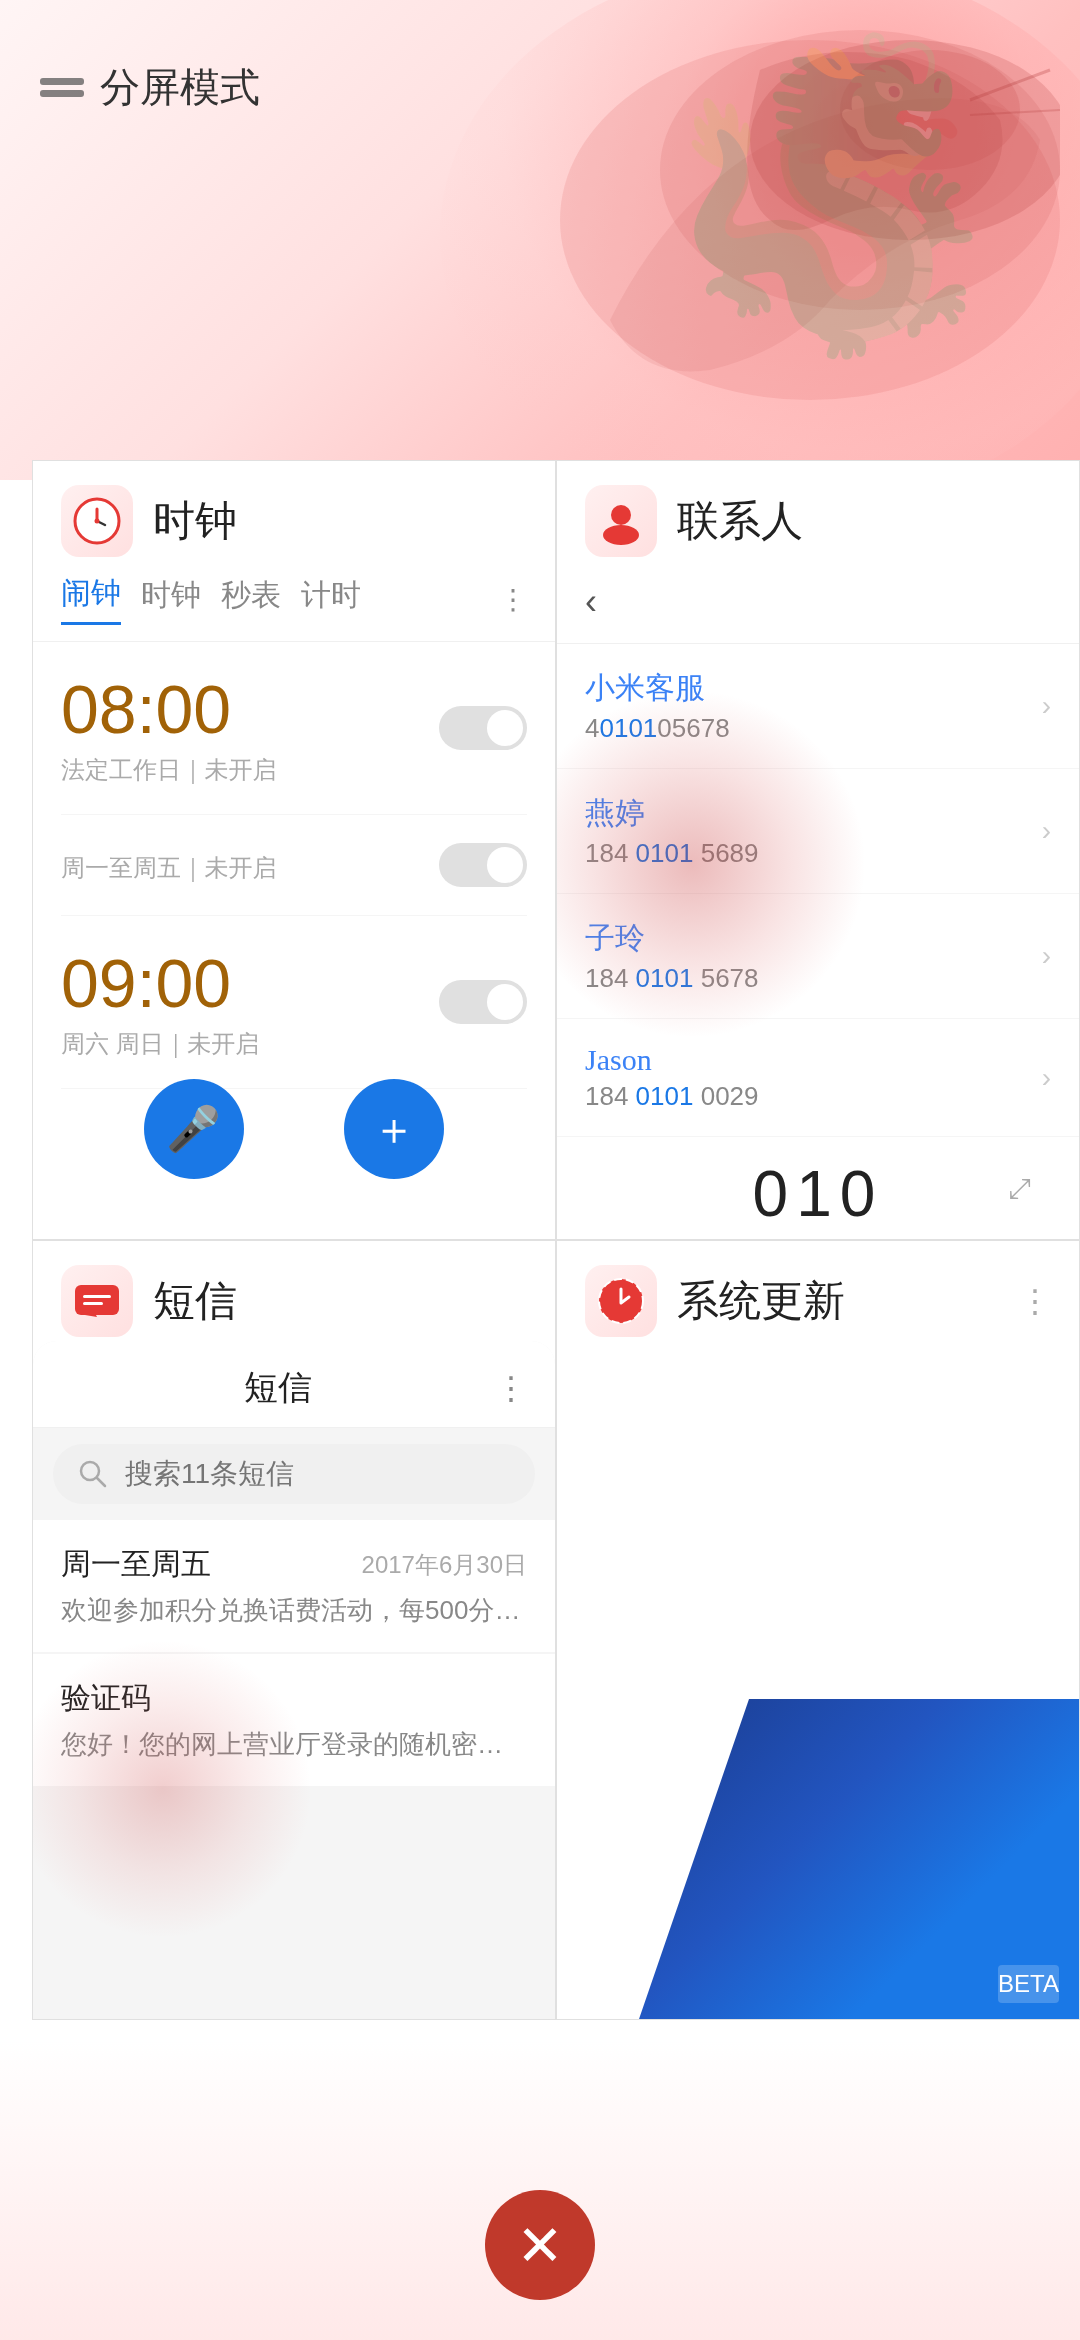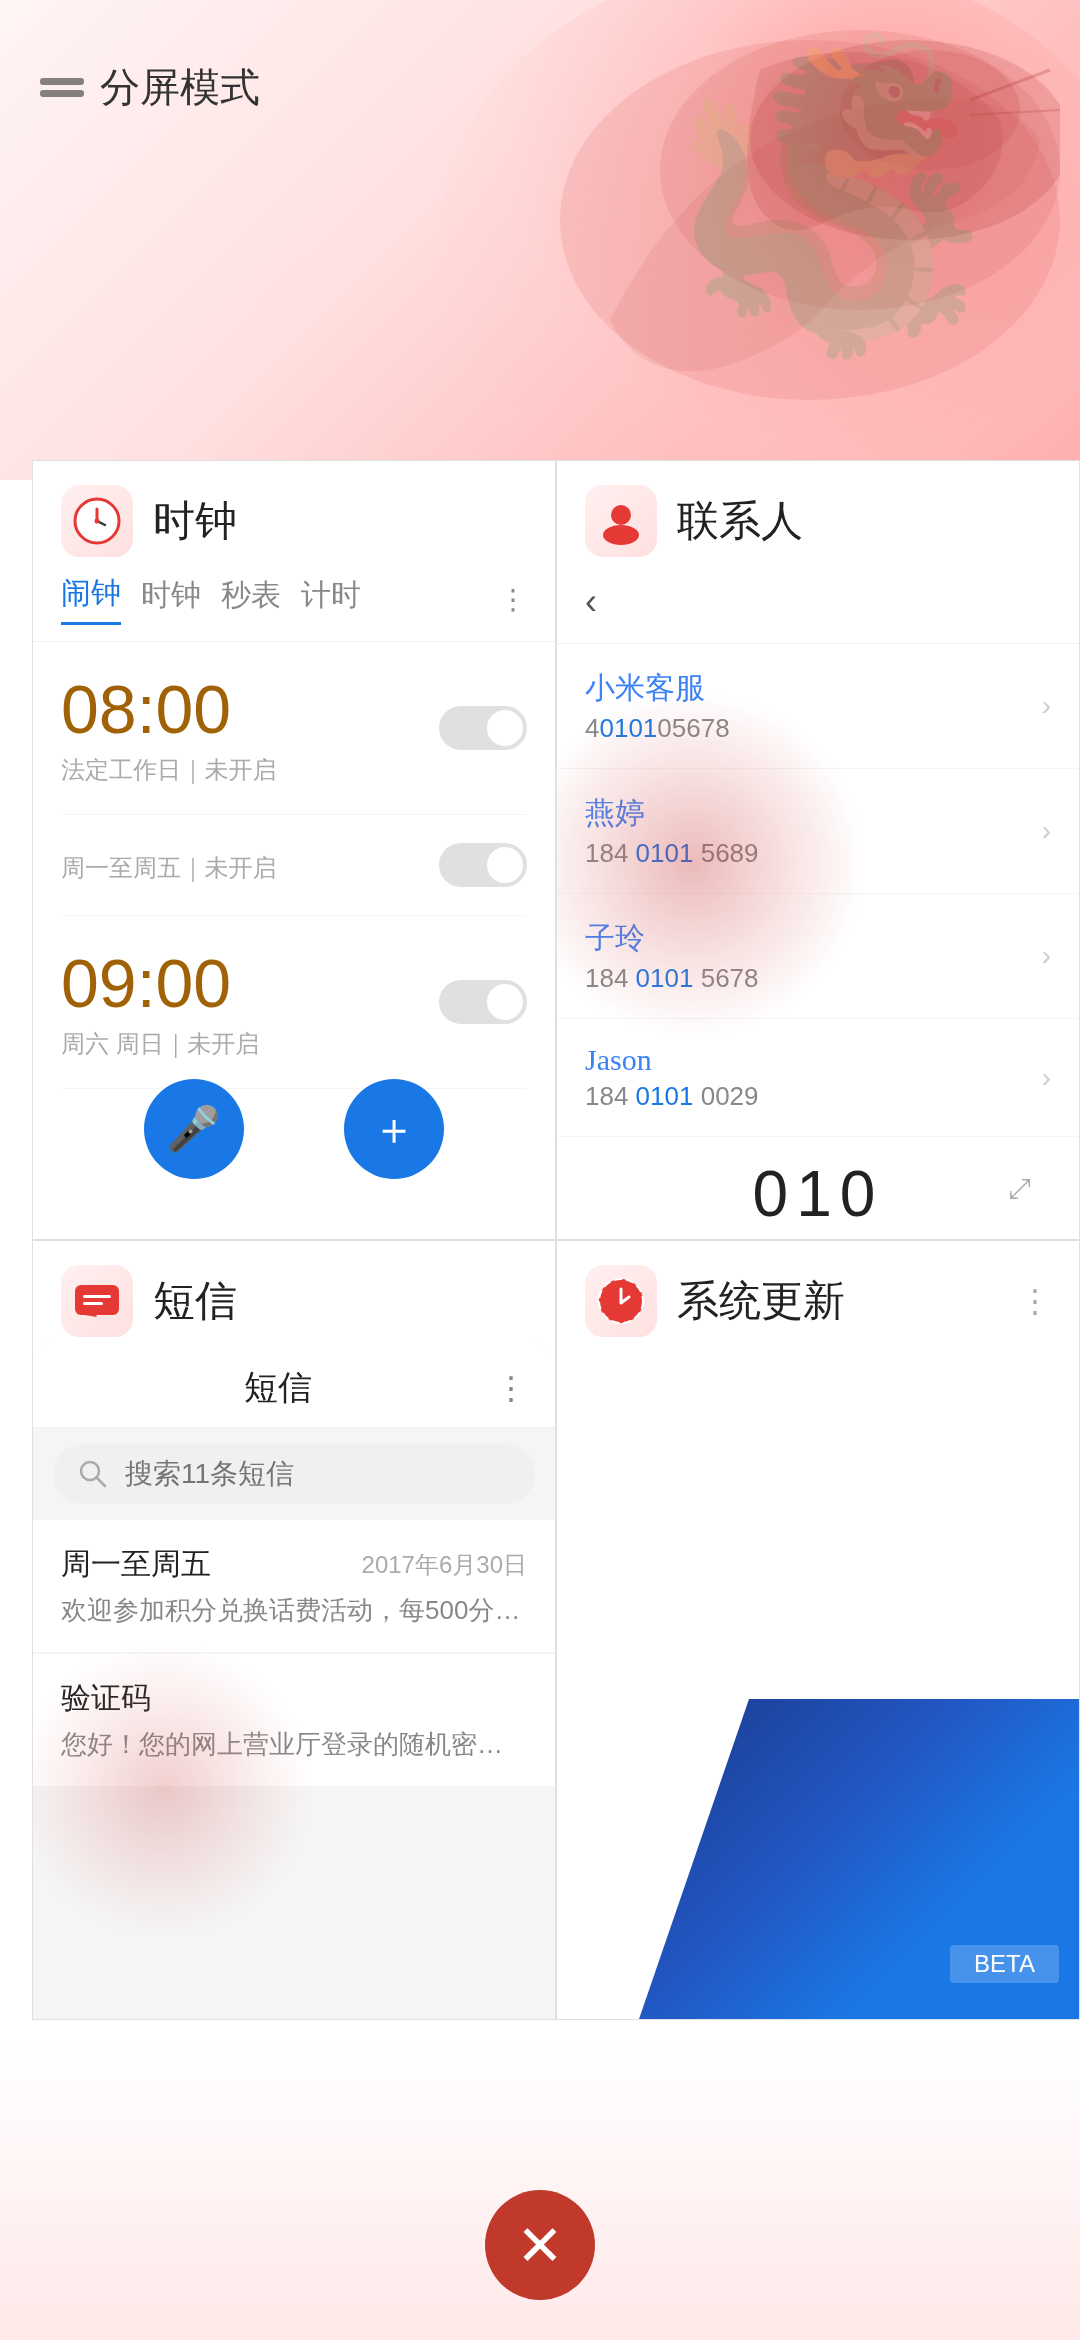--- a/index.html
+++ b/index.html
@@ -479,21 +479,21 @@
         <svg width="52" height="52" viewBox="0 0 52 52" fill="none">
           <circle cx="26" cy="26" r="22" fill="#e53935"></circle>
           <polyline points="26,14 26,28 34,22" stroke="white" stroke-width="3" stroke-linecap="round" stroke-linejoin="round" fill="none"></polyline>
           <circle cx="26" cy="26" r="22" stroke="white" stroke-width="2" fill="none" stroke-dasharray="8 4"></circle>
         </svg>
       </div>
       <span class="app-title">系统更新</span>
       <span style="margin-left:auto;font-size:32px;color:#aaa;">⋮</span>
     </div>
     <div style="position:absolute;bottom:0;right:0;width:440px;height:320px;background:linear-gradient(135deg,#1a3a8c 0%,#2255c0 40%,#1a78e6 70%);clip-path:polygon(25% 0%,100% 0%,100% 100%,0% 100%);">
-      <div style="position:absolute;bottom:36px;right:20px;background:rgba(255,255,255,0.2);color:#fff;font-size:24px;padding:5px 24px;border-radius:4px;">BETA</div>
+      <div style="position:absolute;bottom:16px;right:20px;background:rgba(255,255,255,0.2);color:#fff;font-size:24px;padding:5px 0;border-radius:4px;">BETA</div>
     </div>
   </div>
 
 </div>
 
 <div class="close-overlay">✕</div>
 
 <div class="bottom-decoration"></div>
 
 </body></html>

